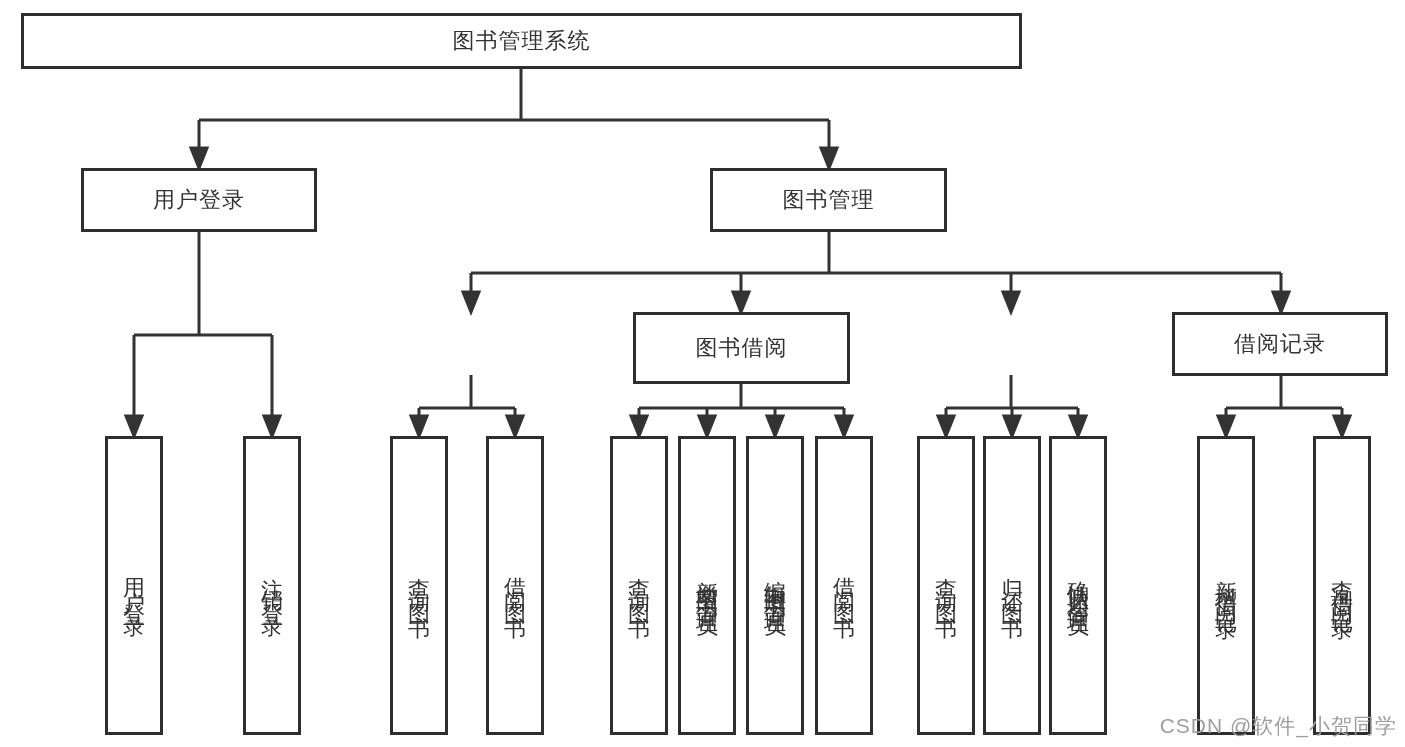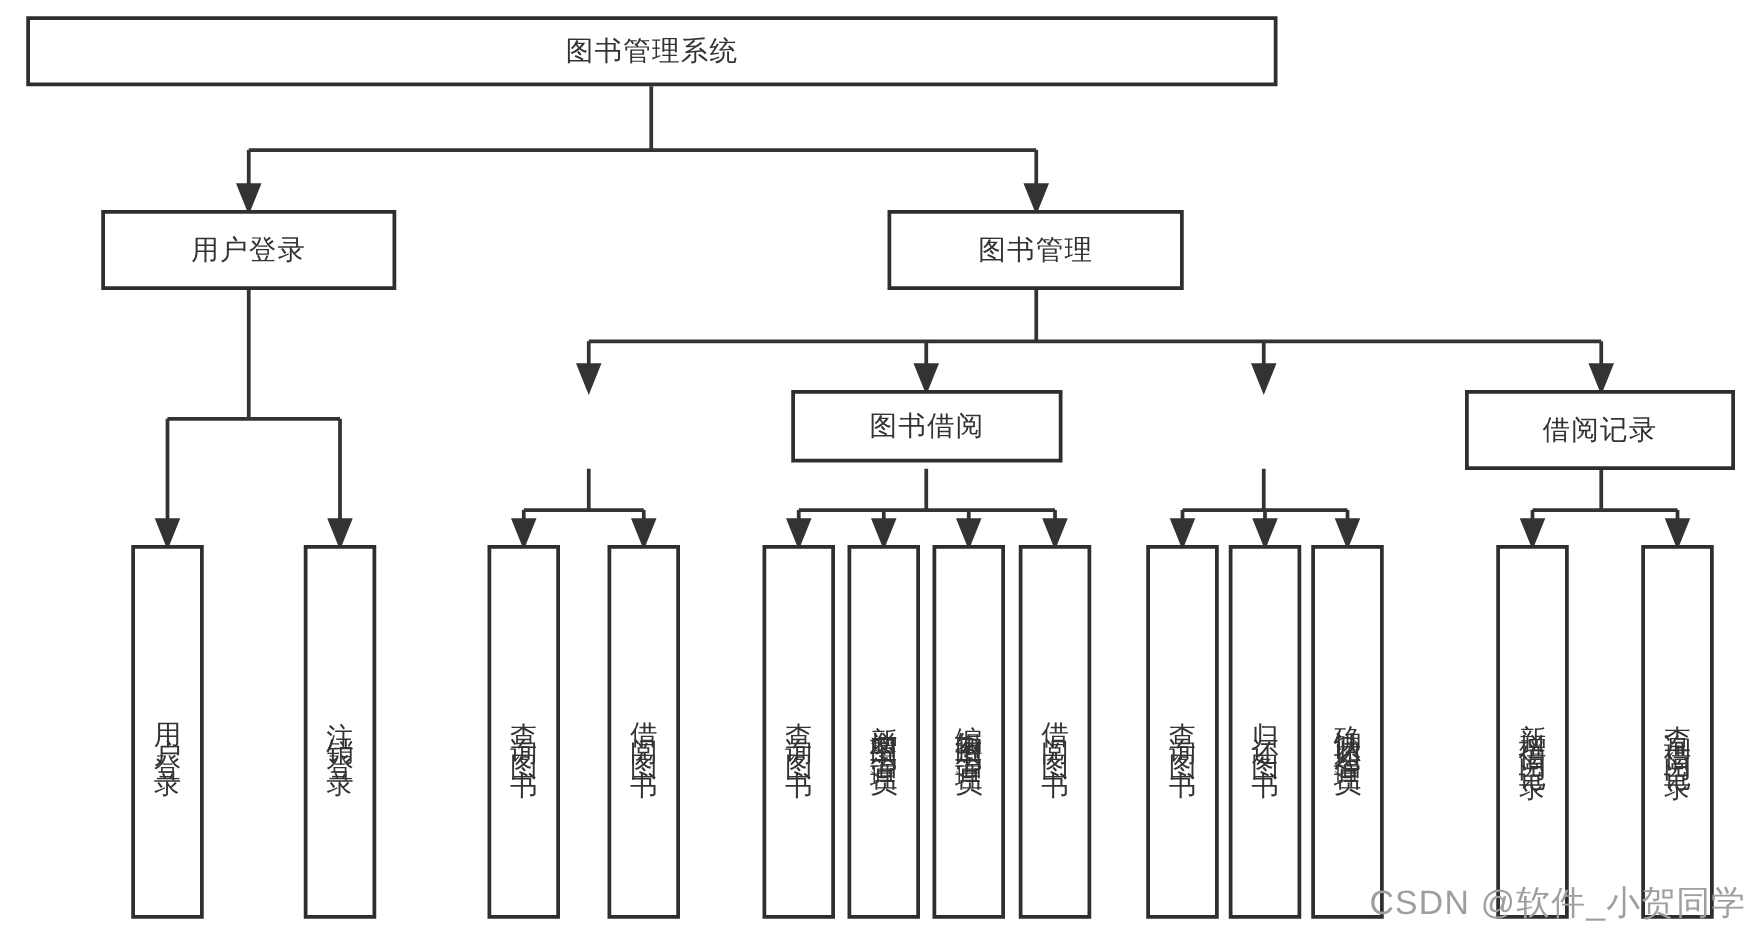--- a/index.html
+++ b/index.html
@@ -49,21 +49,21 @@
     font-size: 22px;
     white-space: nowrap;
   }
   .ls4 span { letter-spacing: 13px; }
   .ls6 span { letter-spacing: 8px; }
   .ls9 span { letter-spacing: 5px; }
   .watermark {
     position: absolute;
     right: 8px;
     bottom: 7px;
-    font-size: 27px;
+    font-size: 21px;
     letter-spacing: 1px;
     color: var(--watermark);
     z-index: 5;
     white-space: nowrap;
   }
 </style>
 </head>
 <body>
 
 <div class="stage">
@@ -115,21 +115,21 @@
     <span>图书管理系统</span>
   </div>
 
   <div class="node hbox" style="left:81px;top:168px;width:236px;height:64px;">
     <span>用户登录</span>
   </div>
   <div class="node hbox" style="left:710px;top:168px;width:237px;height:64px;">
     <span>图书管理</span>
   </div>
 
-  <div class="node hbox" style="left:633px;top:312px;width:217px;height:58px;text-align:center;">
+  <div class="node hbox" style="left:633px;top:312px;width:217px;height:72px;text-align:center;">
     <span>图书借阅</span>
   </div>
   <div class="node hbox" style="left:1172px;top:312px;width:216px;height:64px;">
     <span>借阅记录</span>
   </div>
 
   <div class="node vbox ls4" style="left:105px;top:436px;width:58px;height:299px;">
     <span>用户登录</span>
   </div>
   <div class="node vbox ls4" style="left:243px;top:436px;width:58px;height:299px;">

